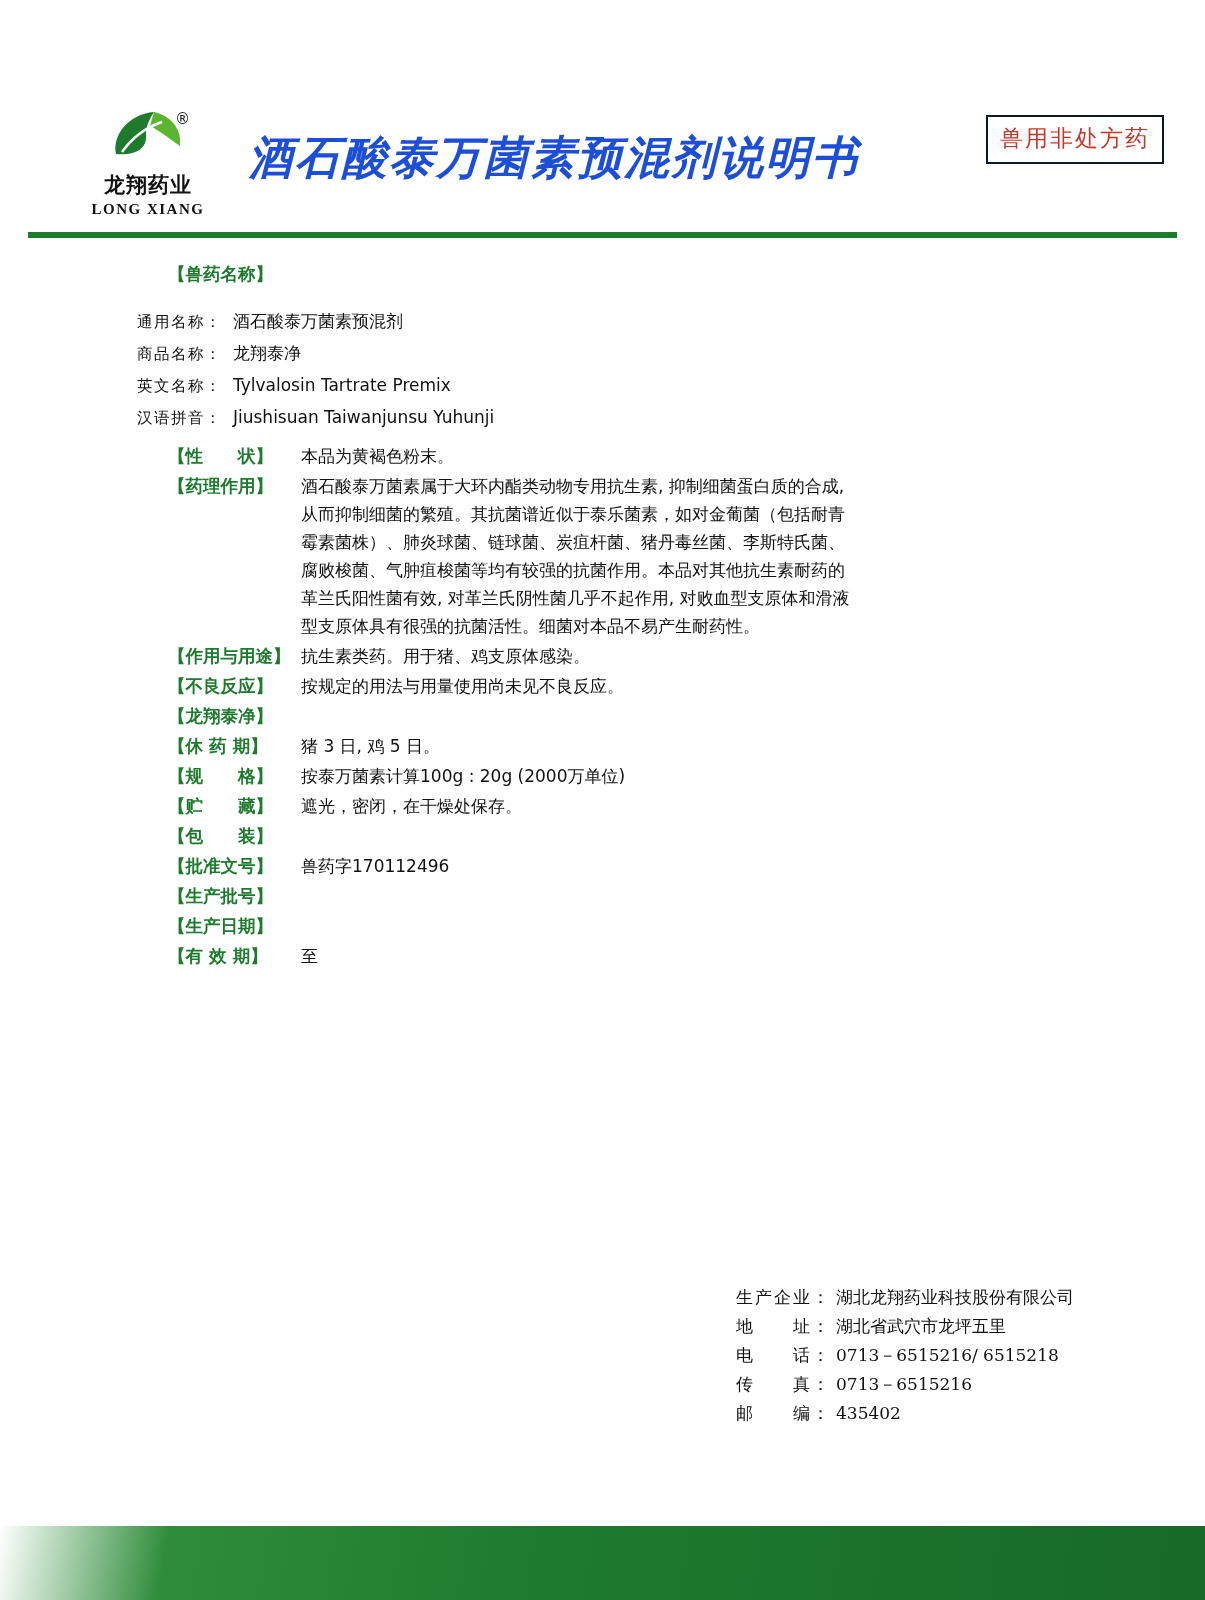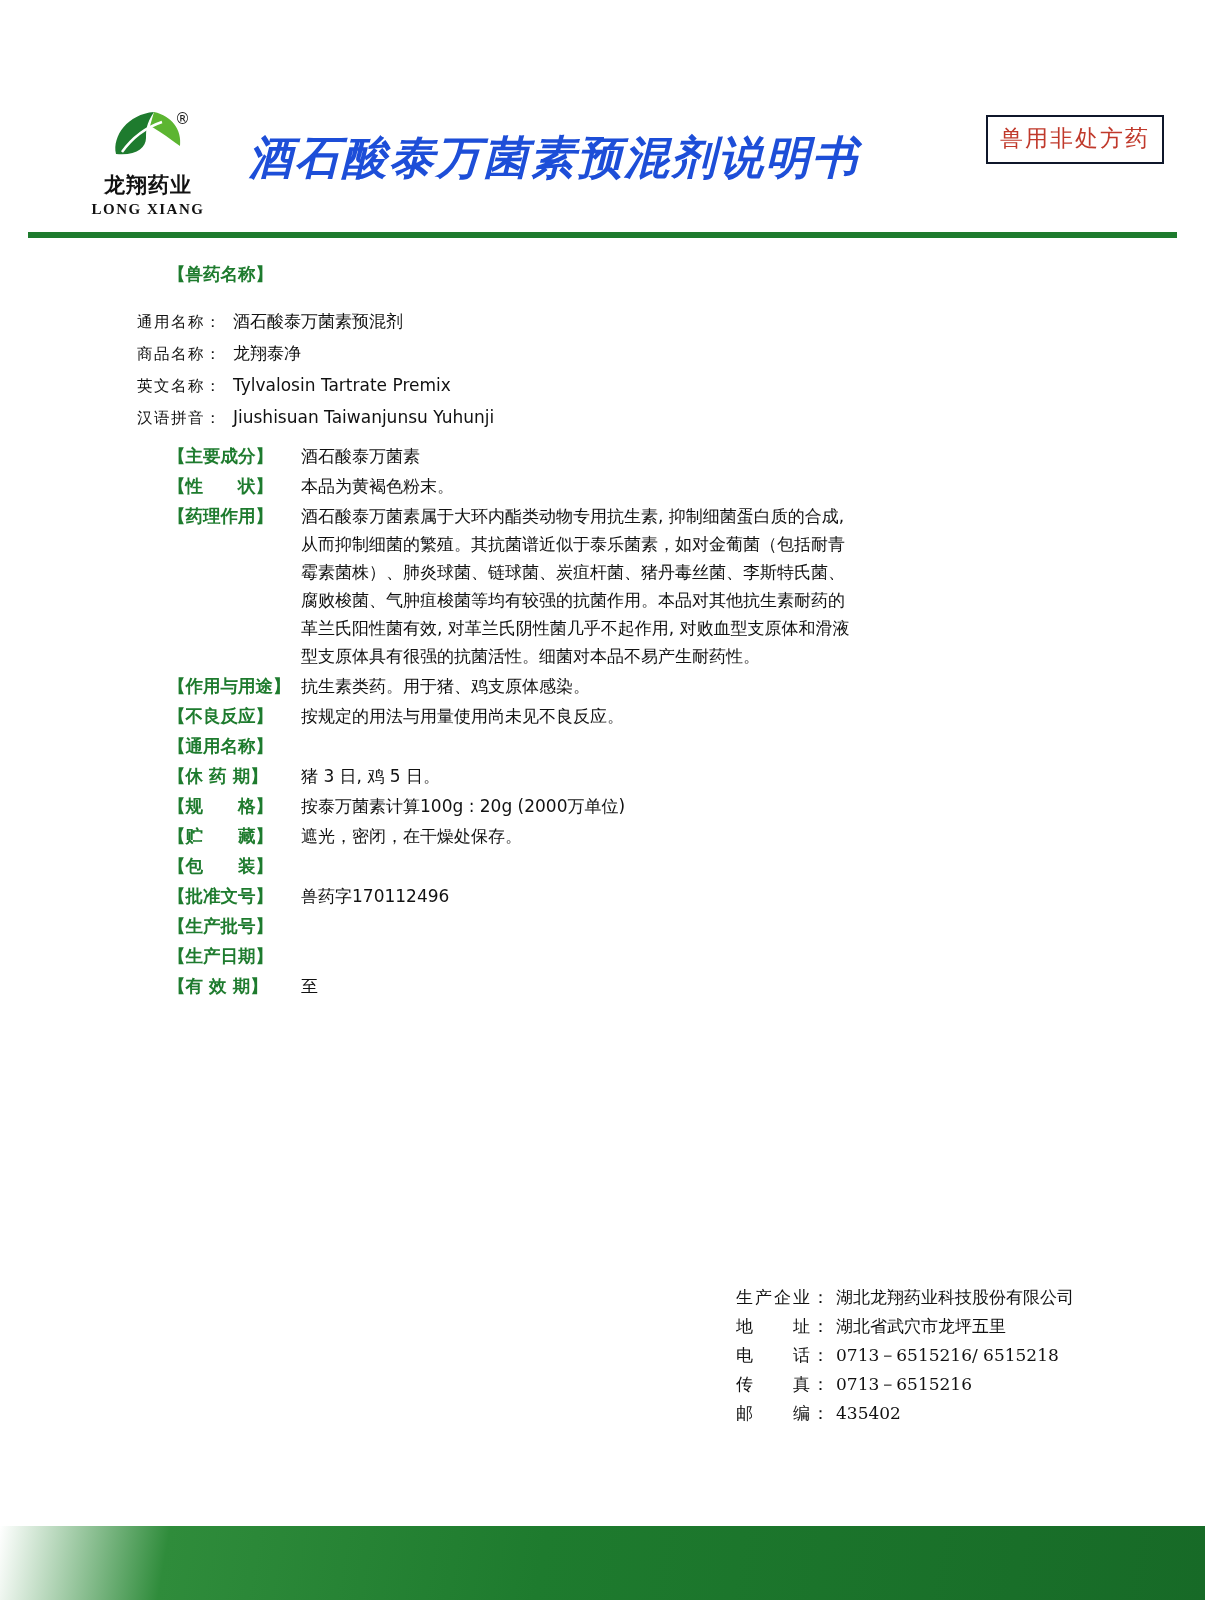--- a/index.html
+++ b/index.html
@@ -229,24 +229,20 @@
       <div class="nameval latin">Tylvalosin Tartrate Premix</div>
     </div>
     <div class="namerow">
       <div class="namekey">汉语拼音：</div>
       <div class="nameval latin">Jiushisuan Taiwanjunsu Yuhunji</div>
     </div>
   </div>
 
   <div class="spacer-sm"></div>
 
-  <div class="row">
-    <div class="label">【主要成分】</div>
-    <div class="value">酒石酸泰万菌素</div>
-  </div>
 
   <div class="row">
     <div class="label">【性　　状】</div>
     <div class="value">本品为黄褐色粉末。</div>
   </div>
 
   <div class="row">
     <div class="label">【药理作用】</div>
     <div class="value wide">酒石酸泰万菌素属于大环内酯类动物专用抗生素, 抑制细菌蛋白质的合成, 从而抑制细菌的繁殖。其抗菌谱近似于泰乐菌素，如对金葡菌（包括耐青霉素菌株）、肺炎球菌、链球菌、炭疽杆菌、猪丹毒丝菌、李斯特氏菌、腐败梭菌、气肿疽梭菌等均有较强的抗菌作用。本品对其他抗生素耐药的革兰氏阳性菌有效, 对革兰氏阴性菌几乎不起作用, 对败血型支原体和滑液型支原体具有很强的抗菌活性。细菌对本品不易产生耐药性。</div>
   </div>
@@ -257,21 +253,21 @@
     <div class="value">抗生素类药。用于猪、鸡支原体感染。</div>
   </div>
 
 
   <div class="row">
     <div class="label">【不良反应】</div>
     <div class="value">按规定的用法与用量使用尚未见不良反应。</div>
   </div>
 
   <div class="row">
-    <div class="label">【通用名称】</div>
+    <div class="label">【龙翔泰净】</div>
   </div>
 
   <div class="row">
     <div class="label">【休 药 期】</div>
     <div class="value">猪 3 日, 鸡 5 日。</div>
   </div>
 
   <div class="row">
     <div class="label">【规　　格】</div>
     <div class="value">按泰万菌素计算100g : 20g (2000万单位)</div>

